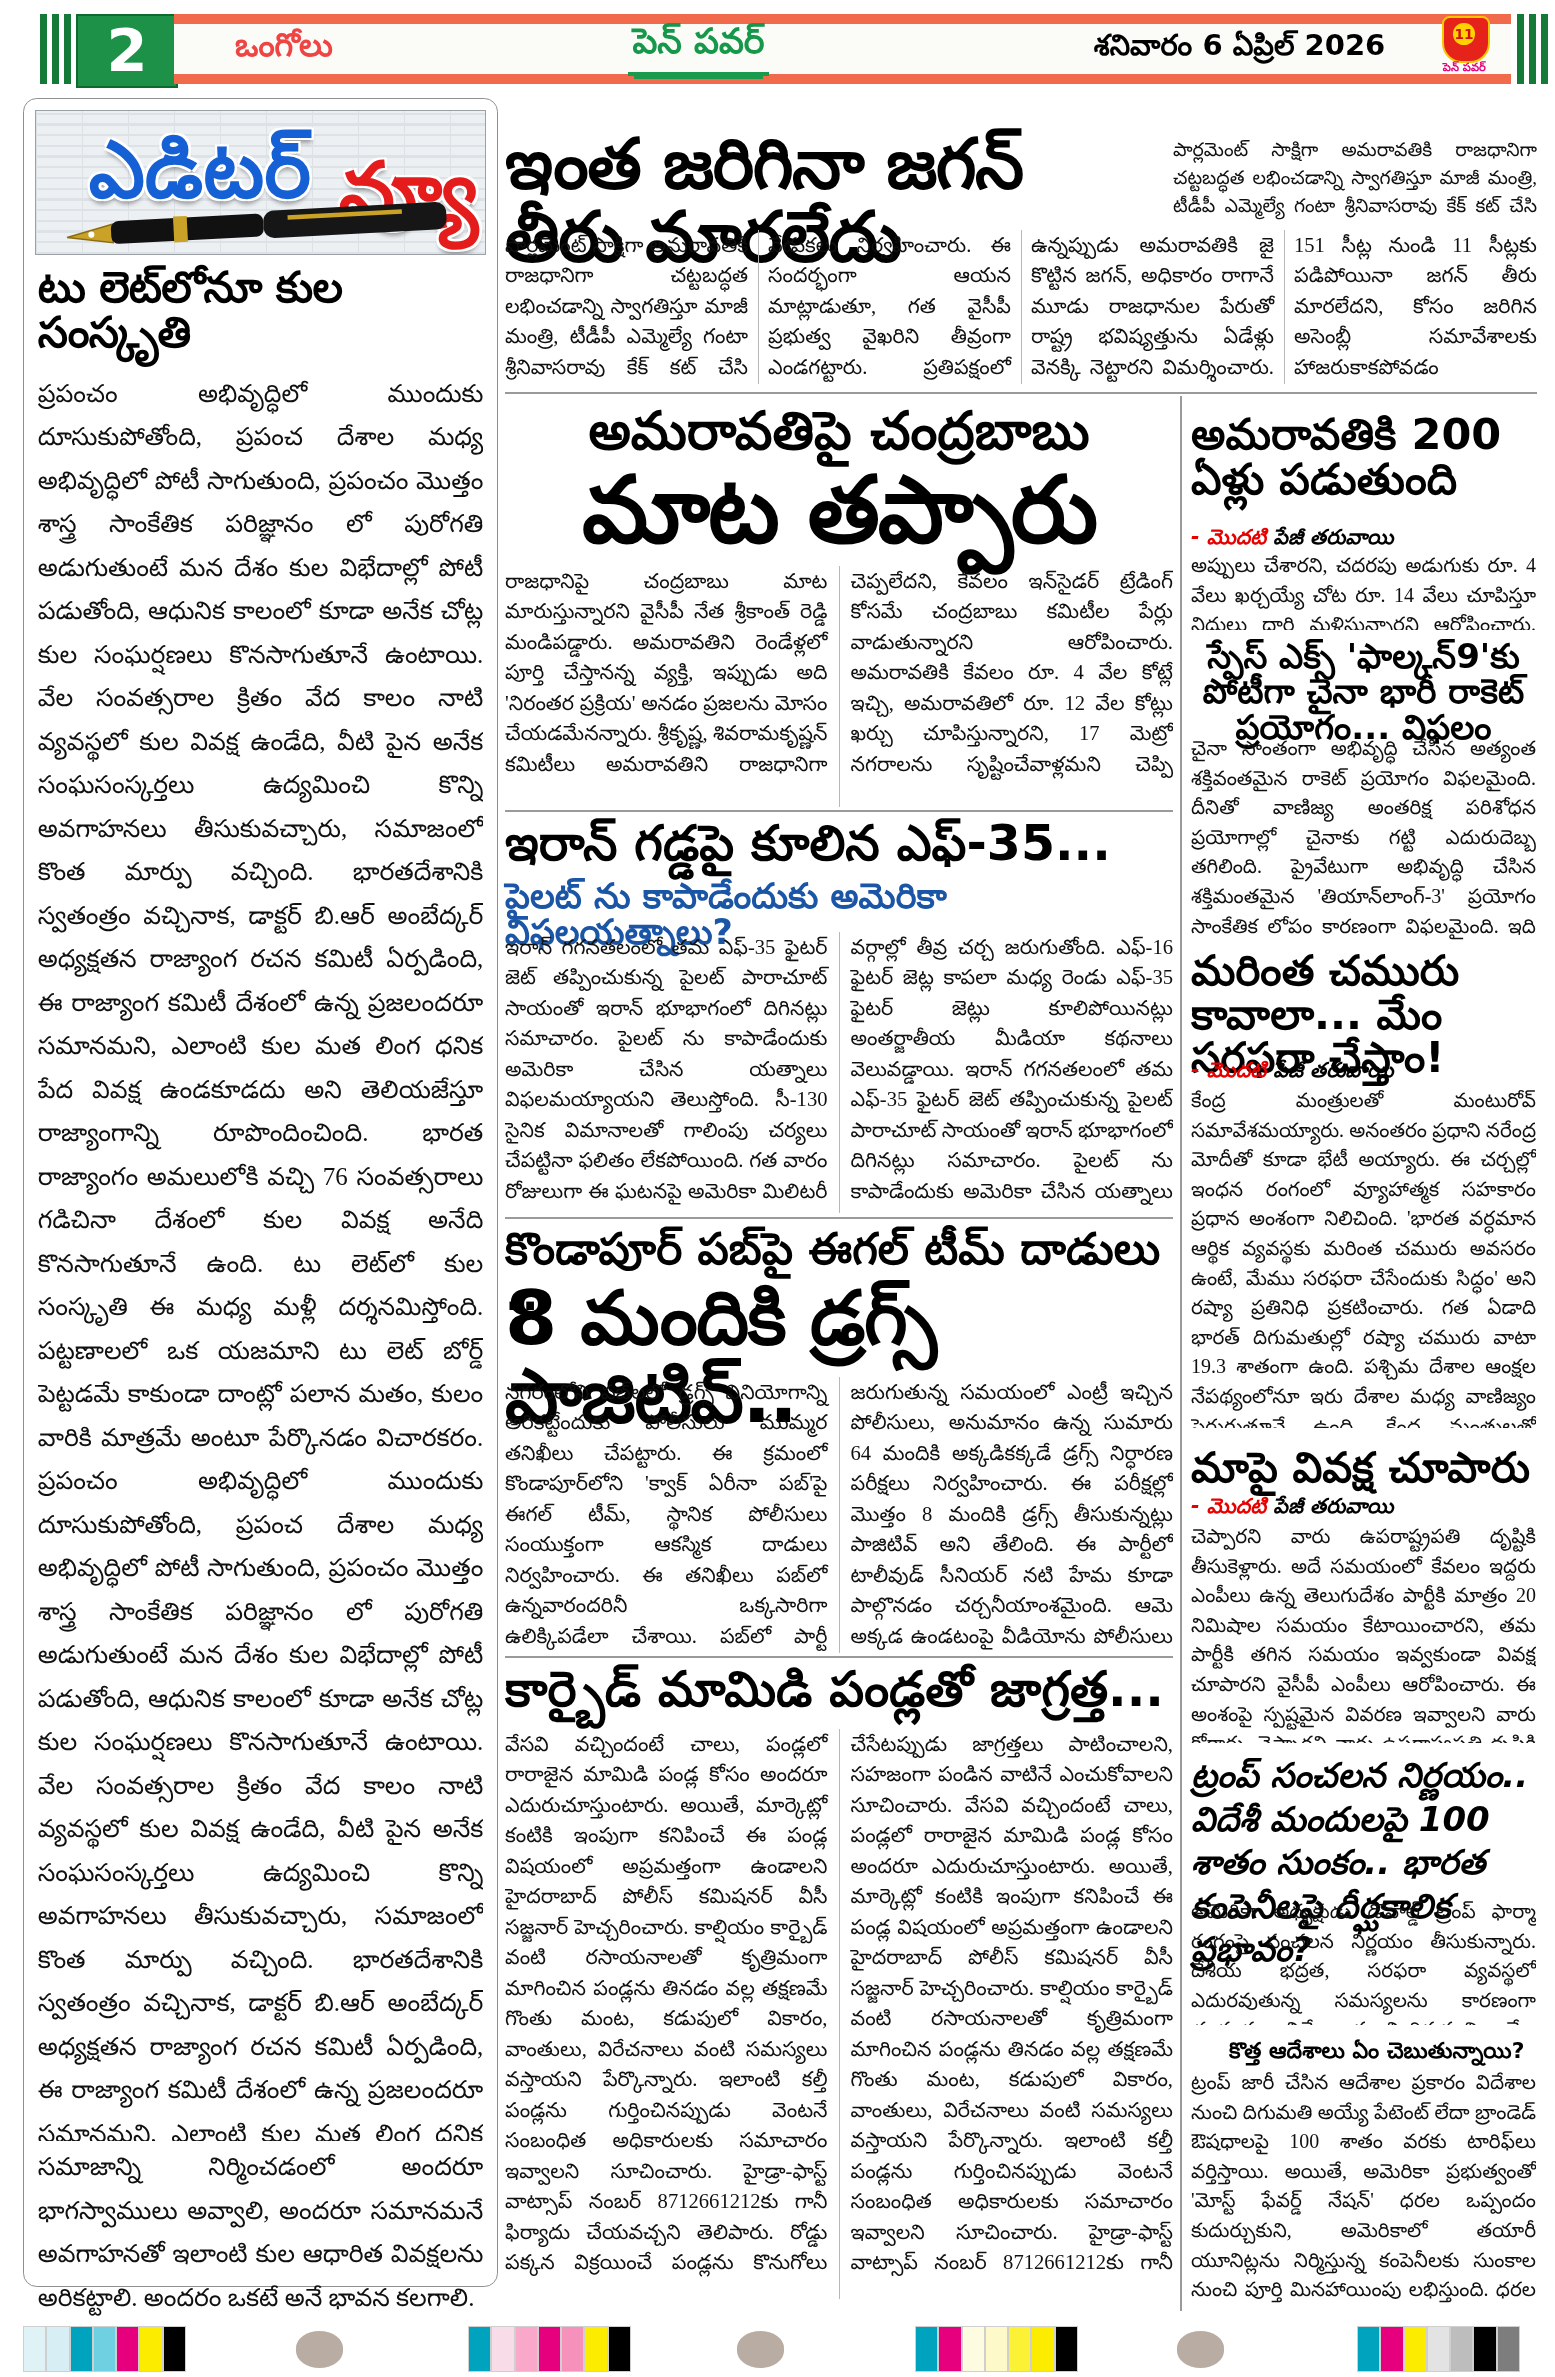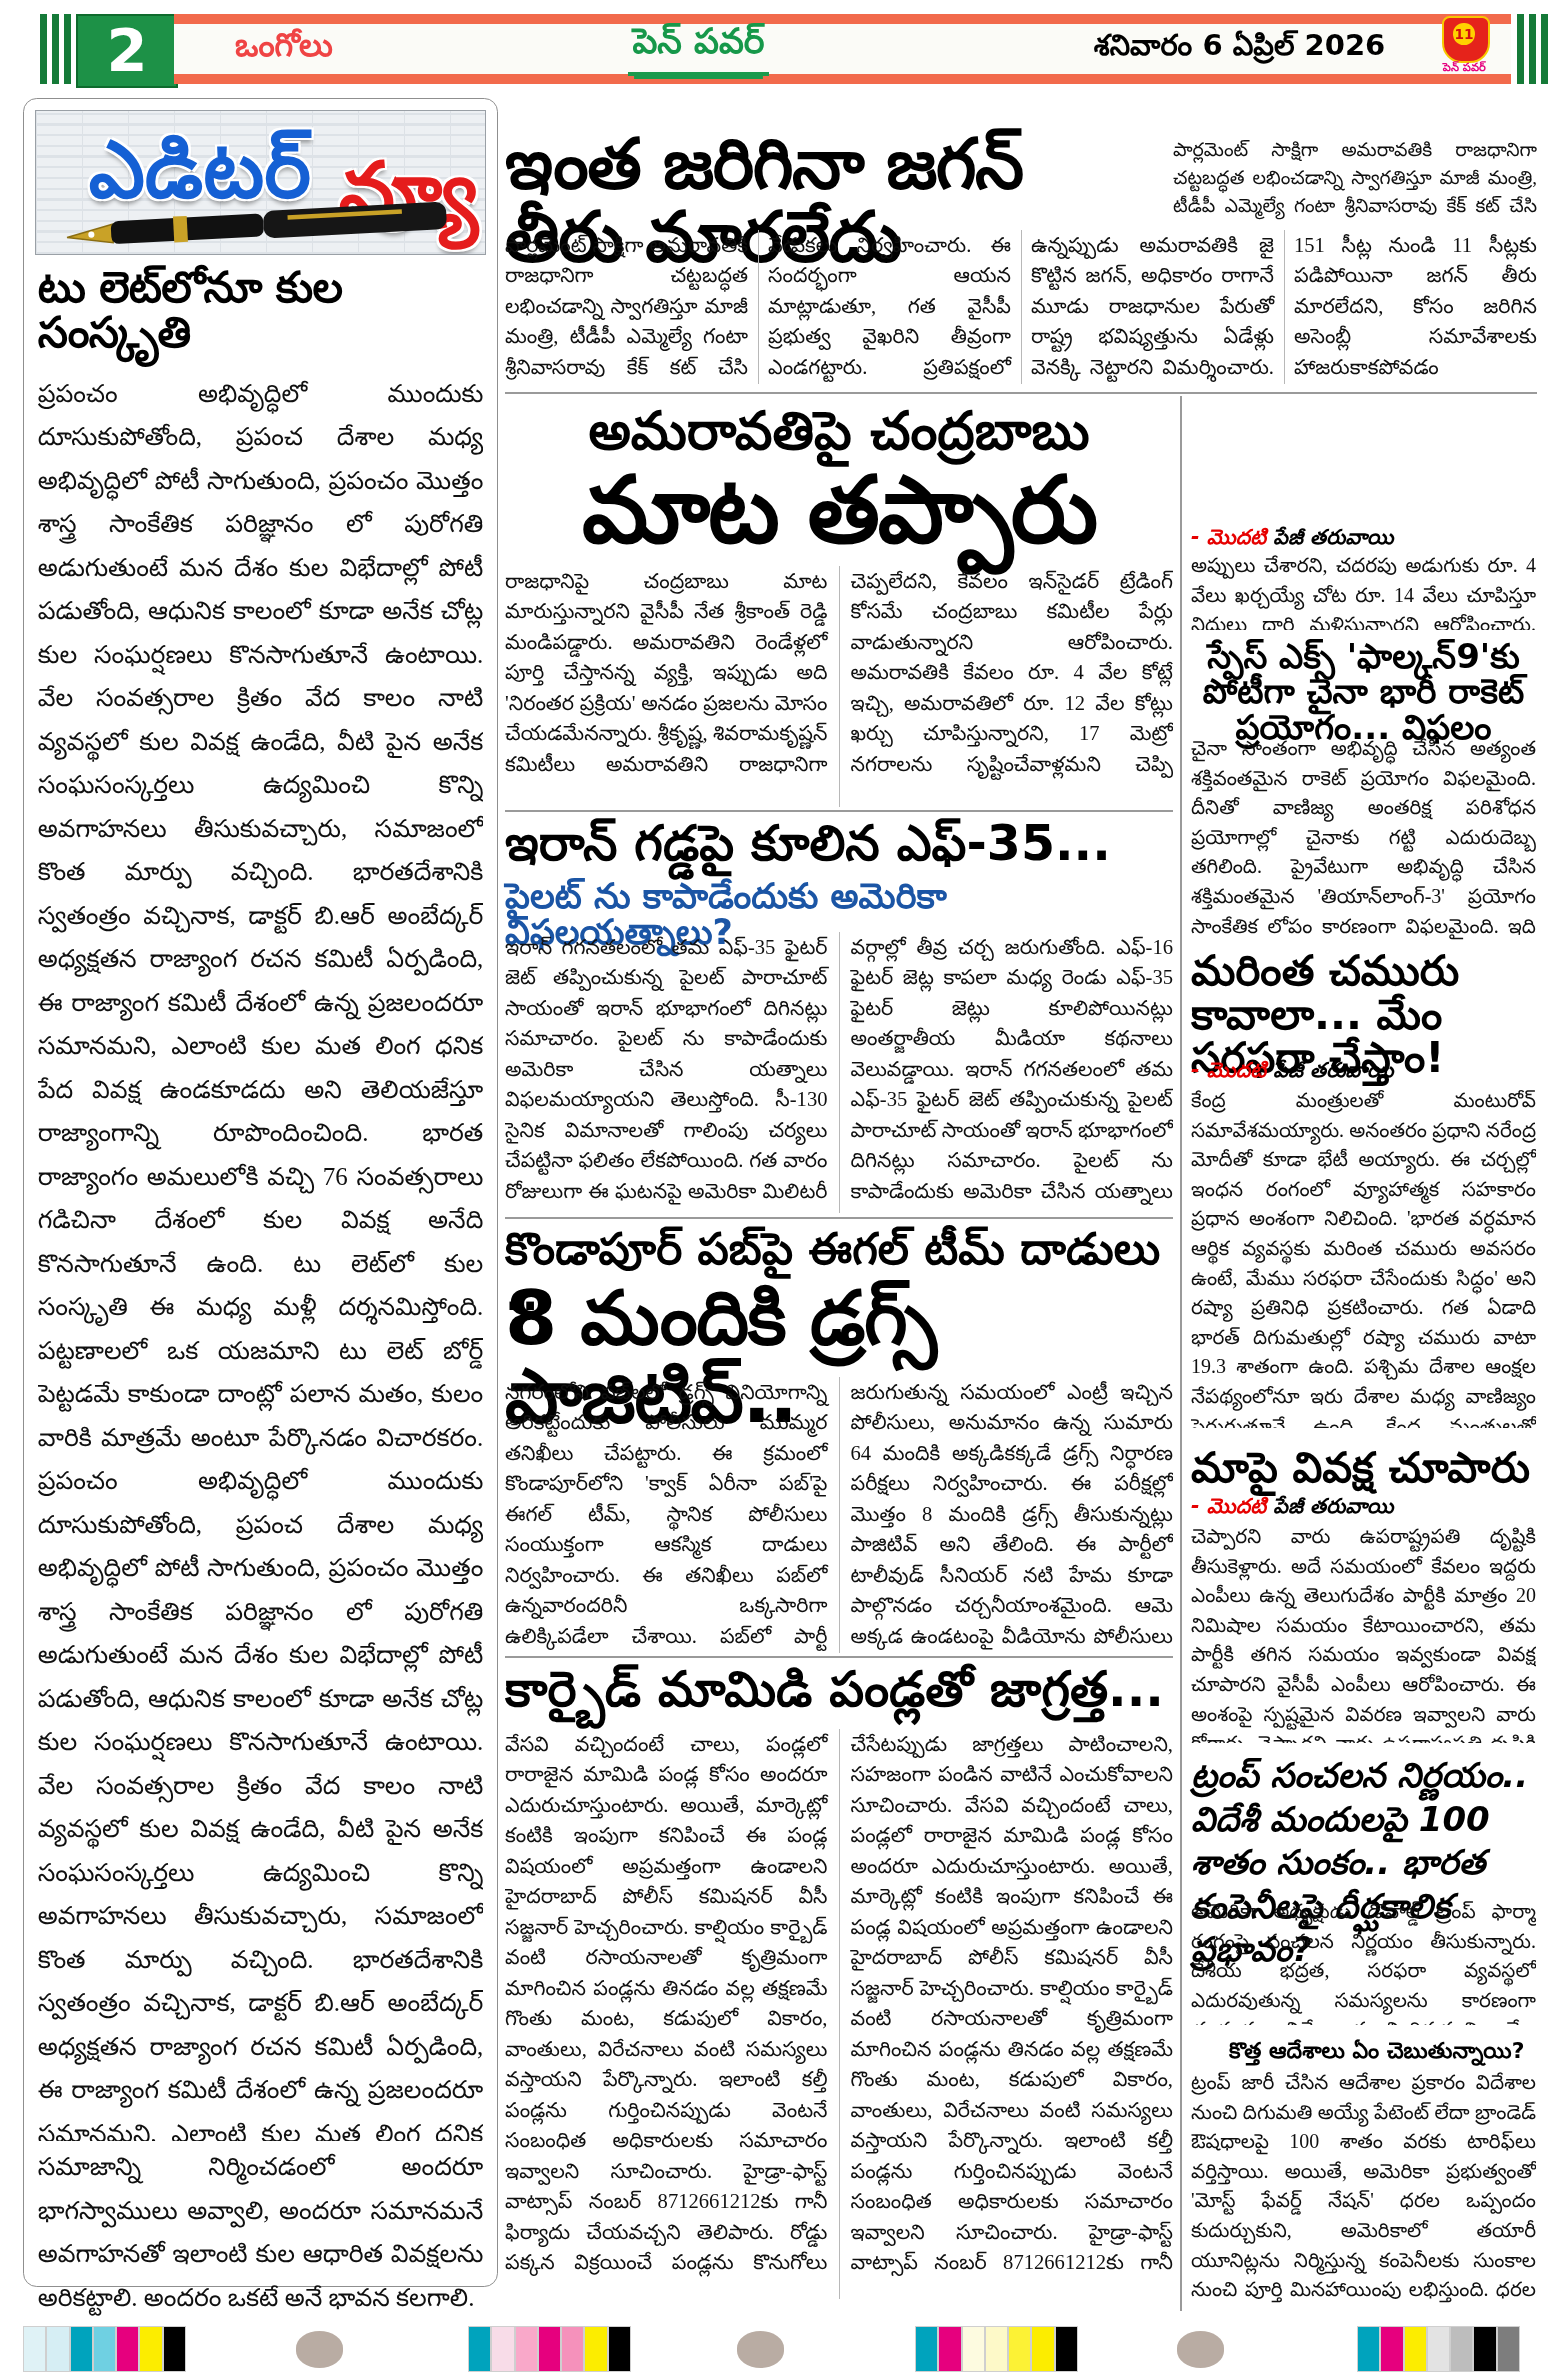--- a/index.html
+++ b/index.html
@@ -132,20 +132,21 @@
 
   <div class="abs hl" style="left:505px;top:1226px;width:668px;font-size:44px;">కొండాపూర్ పబ్‌పై ఈగల్ టీమ్ దాడులు ..</div>
   <div class="abs hl" style="left:505px;top:1279px;width:668px;font-size:75px;letter-spacing:-1.5px;">8 మందికి డ్రగ్స్ పాజిటివ్..</div>
   <div class="abs body-text cols2" style="left:505px;top:1377px;width:668px;height:276px;">నగరంలోని పబ్‌లలో డ్రగ్స్ వినియోగాన్ని అరికట్టేందుకు పోలీసులు ముమ్మర తనిఖీలు చేపట్టారు. ఈ క్రమంలో కొండాపూర్‌లోని 'క్వాక్ ఏరీనా పబ్'పై ఈగల్ టీమ్, స్థానిక పోలీసులు సంయుక్తంగా ఆకస్మిక దాడులు నిర్వహించారు. ఈ తనిఖీలు పబ్‌లో ఉన్నవారందరినీ ఒక్కసారిగా ఉలిక్కిపడేలా చేశాయి. పబ్‌లో పార్టీ జరుగుతున్న సమయంలో ఎంట్రీ ఇచ్చిన పోలీసులు, అనుమానం ఉన్న సుమారు 64 మందికి అక్కడికక్కడే డ్రగ్స్ నిర్ధారణ పరీక్షలు నిర్వహించారు. ఈ పరీక్షల్లో మొత్తం 8 మందికి డ్రగ్స్ తీసుకున్నట్లు పాజిటివ్ అని తేలింది. ఈ పార్టీలో టాలీవుడ్ సీనియర్ నటి హేమ కూడా పాల్గొనడం చర్చనీయాంశమైంది. ఆమె అక్కడ ఉండటంపై వీడియోను పోలీసులు విడుదల చేయడంతో ఈ వ్యవహారం వెలుగులోకి వచ్చింది. నగరంలోని పబ్‌లలో డ్రగ్స్ వినియోగాన్ని అరికట్టేందుకు పోలీసులు ముమ్మర తనిఖీలు చేపట్టారు. ఈ క్రమంలో కొండాపూర్‌లోని 'క్వాక్ ఏరీనా పబ్'పై ఈగల్ టీమ్, స్థానిక పోలీసులు సంయుక్తంగా ఆకస్మిక దాడులు నిర్వహించారు. ఈ తనిఖీలు పబ్‌లో ఉన్నవారందరినీ ఒక్కసారిగా ఉలిక్కిపడేలా చేశాయి. పబ్‌లో పార్టీ జరుగుతున్న సమయంలో ఎంట్రీ ఇచ్చిన పోలీసులు, అనుమానం ఉన్న సుమారు 64 మందికి అక్కడికక్కడే డ్రగ్స్ నిర్ధారణ పరీక్షలు నిర్వహించారు. ఈ పరీక్షల్లో మొత్తం 8 మందికి డ్రగ్స్ తీసుకున్నట్లు పాజిటివ్ అని తేలింది. ఈ పార్టీలో టాలీవుడ్ సీనియర్ నటి హేమ కూడా పాల్గొనడం చర్చనీయాంశమైంది. ఆమె అక్కడ ఉండటంపై వీడియోను పోలీసులు విడుదల చేయడంతో ఈ వ్యవహారం వెలుగులోకి వచ్చింది.</div>
 
   <div class="abs hrule" style="left:505px;top:1656px;width:668px;"></div>
 
   <div class="abs hl" style="left:505px;top:1665px;width:668px;font-size:49px;">కార్బైడ్ మామిడి పండ్లతో జాగ్రత్త...</div>
   <div class="abs body-text cols2" style="left:505px;top:1729px;width:668px;height:570px;">వేసవి వచ్చిందంటే చాలు, పండ్లలో రారాజైన మామిడి పండ్ల కోసం అందరూ ఎదురుచూస్తుంటారు. అయితే, మార్కెట్లో కంటికి ఇంపుగా కనిపించే ఈ పండ్ల విషయంలో అప్రమత్తంగా ఉండాలని హైదరాబాద్ పోలీస్ కమిషనర్ వీసీ సజ్జనార్ హెచ్చరించారు. కాల్షియం కార్బైడ్ వంటి రసాయనాలతో కృత్రిమంగా మాగించిన పండ్లను తినడం వల్ల తక్షణమే గొంతు మంట, కడుపులో వికారం, వాంతులు, విరేచనాలు వంటి సమస్యలు వస్తాయని పేర్కొన్నారు. ఇలాంటి కల్తీ పండ్లను గుర్తించినప్పుడు వెంటనే సంబంధిత అధికారులకు సమాచారం ఇవ్వాలని సూచించారు. హైడ్రా-ఫాస్ట్ వాట్సాప్ నంబర్ 8712661212కు గానీ ఫిర్యాదు చేయవచ్చని తెలిపారు. రోడ్డు పక్కన విక్రయించే పండ్లను కొనుగోలు చేసేటప్పుడు జాగ్రత్తలు పాటించాలని, సహజంగా పండిన వాటినే ఎంచుకోవాలని సూచించారు. వేసవి వచ్చిందంటే చాలు, పండ్లలో రారాజైన మామిడి పండ్ల కోసం అందరూ ఎదురుచూస్తుంటారు. అయితే, మార్కెట్లో కంటికి ఇంపుగా కనిపించే ఈ పండ్ల విషయంలో అప్రమత్తంగా ఉండాలని హైదరాబాద్ పోలీస్ కమిషనర్ వీసీ సజ్జనార్ హెచ్చరించారు. కాల్షియం కార్బైడ్ వంటి రసాయనాలతో కృత్రిమంగా మాగించిన పండ్లను తినడం వల్ల తక్షణమే గొంతు మంట, కడుపులో వికారం, వాంతులు, విరేచనాలు వంటి సమస్యలు వస్తాయని పేర్కొన్నారు. ఇలాంటి కల్తీ పండ్లను గుర్తించినప్పుడు వెంటనే సంబంధిత అధికారులకు సమాచారం ఇవ్వాలని సూచించారు. హైడ్రా-ఫాస్ట్ వాట్సాప్ నంబర్ 8712661212కు గానీ ఫిర్యాదు చేయవచ్చని తెలిపారు. రోడ్డు పక్కన విక్రయించే పండ్లను కొనుగోలు చేసేటప్పుడు జాగ్రత్తలు పాటించాలని, సహజంగా పండిన వాటినే ఎంచుకోవాలని సూచించారు. వేసవి వచ్చిందంటే చాలు, పండ్లలో రారాజైన మామిడి పండ్ల కోసం అందరూ ఎదురుచూస్తుంటారు. అయితే, మార్కెట్లో కంటికి ఇంపుగా కనిపించే ఈ పండ్ల విషయంలో అప్రమత్తంగా ఉండాలని హైదరాబాద్ పోలీస్ కమిషనర్ వీసీ సజ్జనార్ హెచ్చరించారు. కాల్షియం కార్బైడ్ వంటి రసాయనాలతో కృత్రిమంగా మాగించిన పండ్లను తినడం వల్ల తక్షణమే గొంతు మంట, కడుపులో వికారం, వాంతులు, విరేచనాలు వంటి సమస్యలు వస్తాయని పేర్కొన్నారు. ఇలాంటి కల్తీ పండ్లను గుర్తించినప్పుడు వెంటనే సంబంధిత అధికారులకు సమాచారం ఇవ్వాలని సూచించారు. హైడ్రా-ఫాస్ట్ వాట్సాప్ నంబర్ 8712661212కు గానీ ఫిర్యాదు చేయవచ్చని తెలిపారు. రోడ్డు పక్కన విక్రయించే పండ్లను కొనుగోలు చేసేటప్పుడు జాగ్రత్తలు పాటించాలని, సహజంగా పండిన వాటినే ఎంచుకోవాలని సూచించారు.</div>
 
+  <div class="abs hl" style="left:1191px;top:412px;width:345px;font-size:43px;">అమరావతికి 200 ఏళ్లు పడుతుంది</div>
   <div class="abs byline" style="left:1191px;top:525px;">
     <span class="red">- మొదటి</span>
     <span>పేజీ తరువాయి</span>
   </div>
   <div class="abs body-text" style="left:1191px;top:551px;width:345px;height:79px;font-size:20px;">అప్పులు చేశారని, చదరపు అడుగుకు రూ. 4 వేలు ఖర్చయ్యే చోట రూ. 14 వేలు చూపిస్తూ నిధులు దారి మళ్లిస్తున్నారని ఆరోపించారు. అమరావతి నిర్మాణం కేవలం బేతాళ కథల వంటిదని, చంద్రబాబు హయాంలో ఇది ఎప్పటికీ పూర్తి కాదని రాచమల్లు స్పష్టం చేశారు.</div>
 
   <div class="abs hl" style="left:1191px;top:639px;width:345px;text-align:center;font-size:34px;">స్పేస్ ఎక్స్ 'ఫాల్కన్9'కు పోటీగా చైనా భారీ రాకెట్ ప్రయోగం... విఫలం</div>
   <div class="abs body-text" style="left:1191px;top:734px;width:345px;height:207px;font-size:20px;">చైనా సొంతంగా అభివృద్ధి చేసిన అత్యంత శక్తివంతమైన రాకెట్ ప్రయోగం విఫలమైంది. దీనితో వాణిజ్య అంతరిక్ష పరిశోధన ప్రయోగాల్లో చైనాకు గట్టి ఎదురుదెబ్బ తగిలింది. ప్రైవేటుగా అభివృద్ధి చేసిన శక్తిమంతమైన 'తియాన్‌లాంగ్-3' ప్రయోగం సాంకేతిక లోపం కారణంగా విఫలమైంది. ఇది స్పేస్ ఎక్స్ 'ఫాల్కన్ 9' తరహా పునర్వినియోగ రాకెట్. కమర్షియల్ ఏరోస్పేస్ రంగంలో దూసుకెళ్లిన చైనాకు ఇది ఎదురుదెబ్బ. విఫలమైన కారణాలపై దర్యాప్తు జరుగుతోంది. చైనా సొంతంగా అభివృద్ధి చేసిన అత్యంత శక్తివంతమైన రాకెట్ ప్రయోగం విఫలమైంది. దీనితో వాణిజ్య అంతరిక్ష పరిశోధన ప్రయోగాల్లో చైనాకు గట్టి ఎదురుదెబ్బ తగిలింది. ప్రైవేటుగా అభివృద్ధి చేసిన శక్తిమంతమైన 'తియాన్‌లాంగ్-3' ప్రయోగం సాంకేతిక లోపం కారణంగా విఫలమైంది. ఇది స్పేస్ ఎక్స్ 'ఫాల్కన్ 9' తరహా పునర్వినియోగ రాకెట్. కమర్షియల్ ఏరోస్పేస్ రంగంలో దూసుకెళ్లిన చైనాకు ఇది ఎదురుదెబ్బ. విఫలమైన కారణాలపై దర్యాప్తు జరుగుతోంది.</div>
 
   <div class="abs hl" style="left:1191px;top:949px;width:345px;font-size:42px;">మరింత చమురు కావాలా... మేం సరఫరా చేస్తాం!</div>

